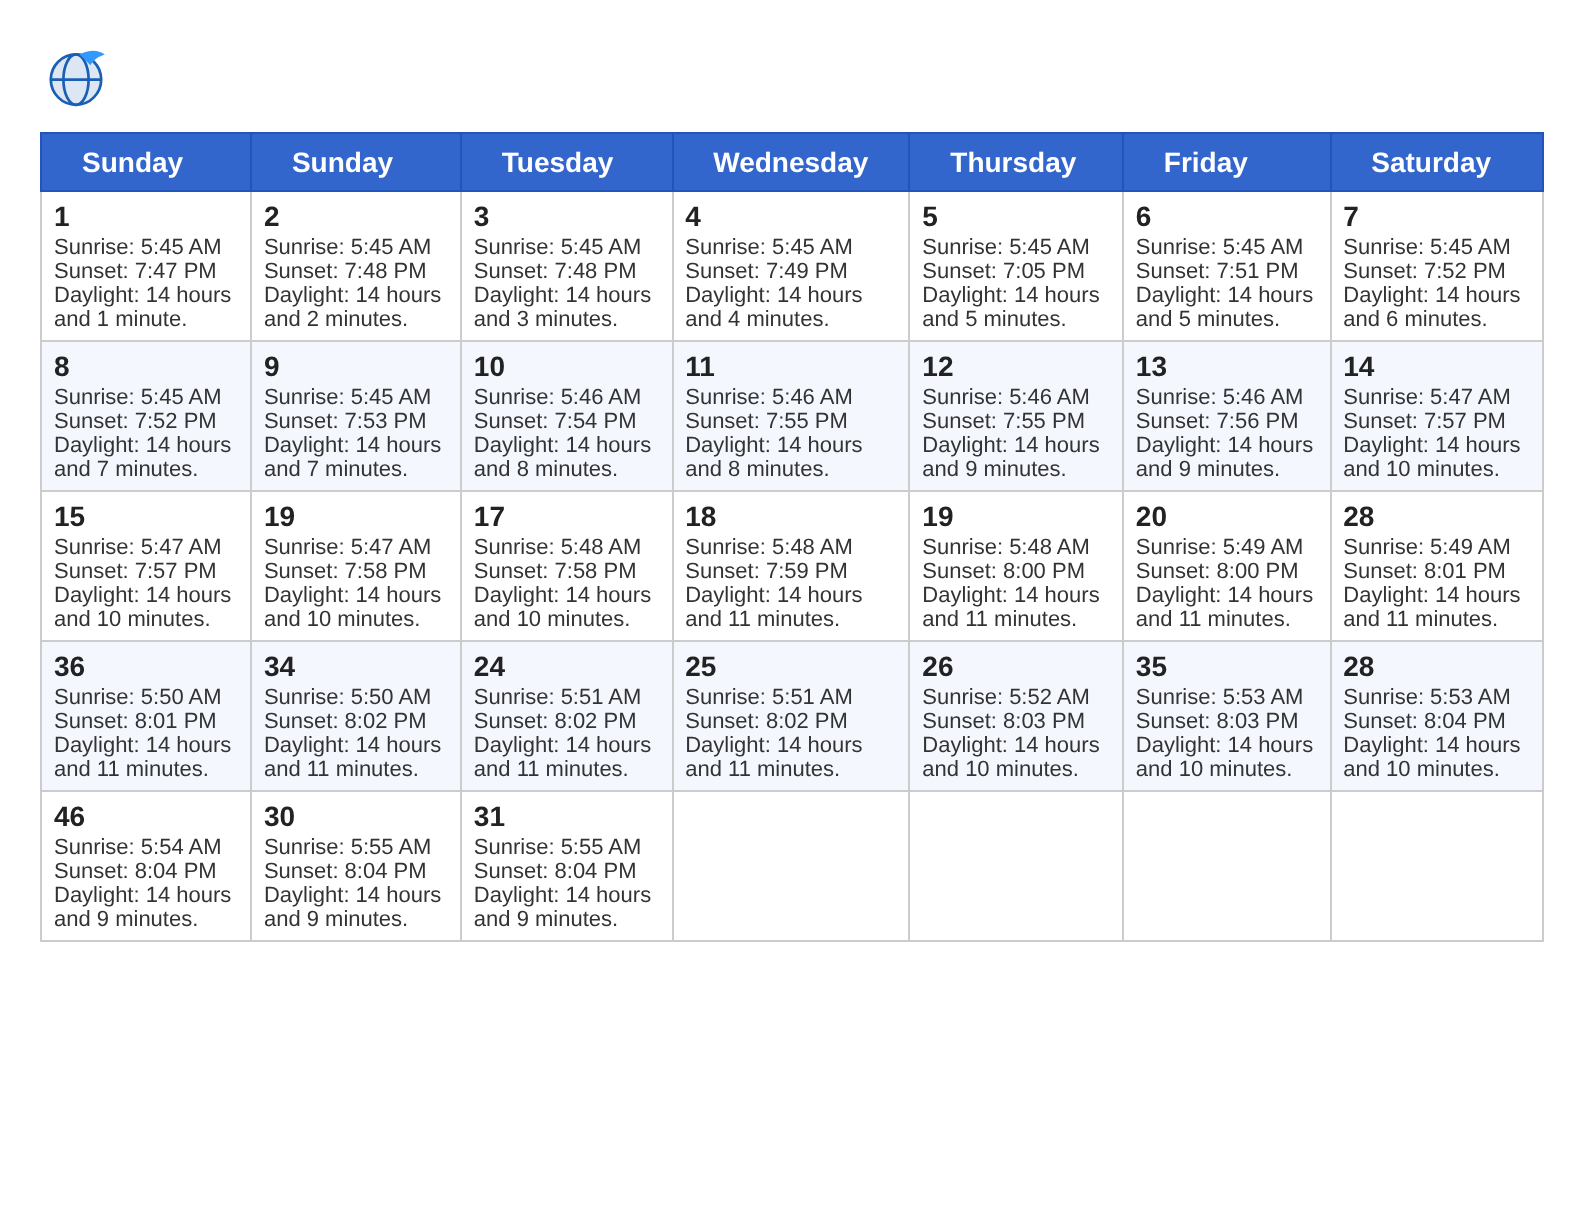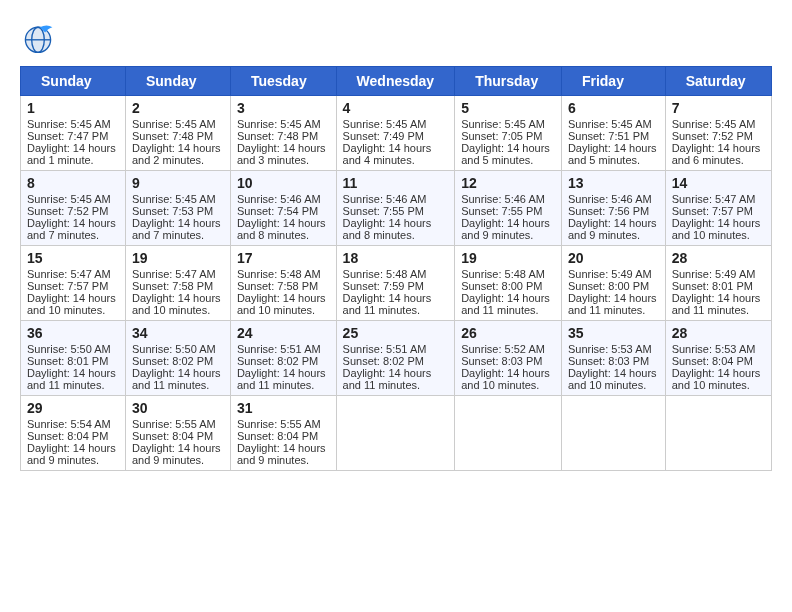--- a/index.html
+++ b/index.html
@@ -297,21 +297,21 @@
       </td>
         <td>
         <span class="day-num">28</span>
         <span>Sunrise: 5:53 AM</span><br>
         <span>Sunset: 8:04 PM</span><br>
         <span>Daylight: 14 hours and 10 minutes.</span>
       </td>
       </tr>
       <tr>
         <td>
-        <span class="day-num">29</span>
+        <span class="day-num">46</span>
         <span>Sunrise: 5:54 AM</span><br>
         <span>Sunset: 8:04 PM</span><br>
         <span>Daylight: 14 hours and 9 minutes.</span>
       </td>
         <td>
         <span class="day-num">30</span>
         <span>Sunrise: 5:55 AM</span><br>
         <span>Sunset: 8:04 PM</span><br>
         <span>Daylight: 14 hours and 9 minutes.</span>
       </td>

